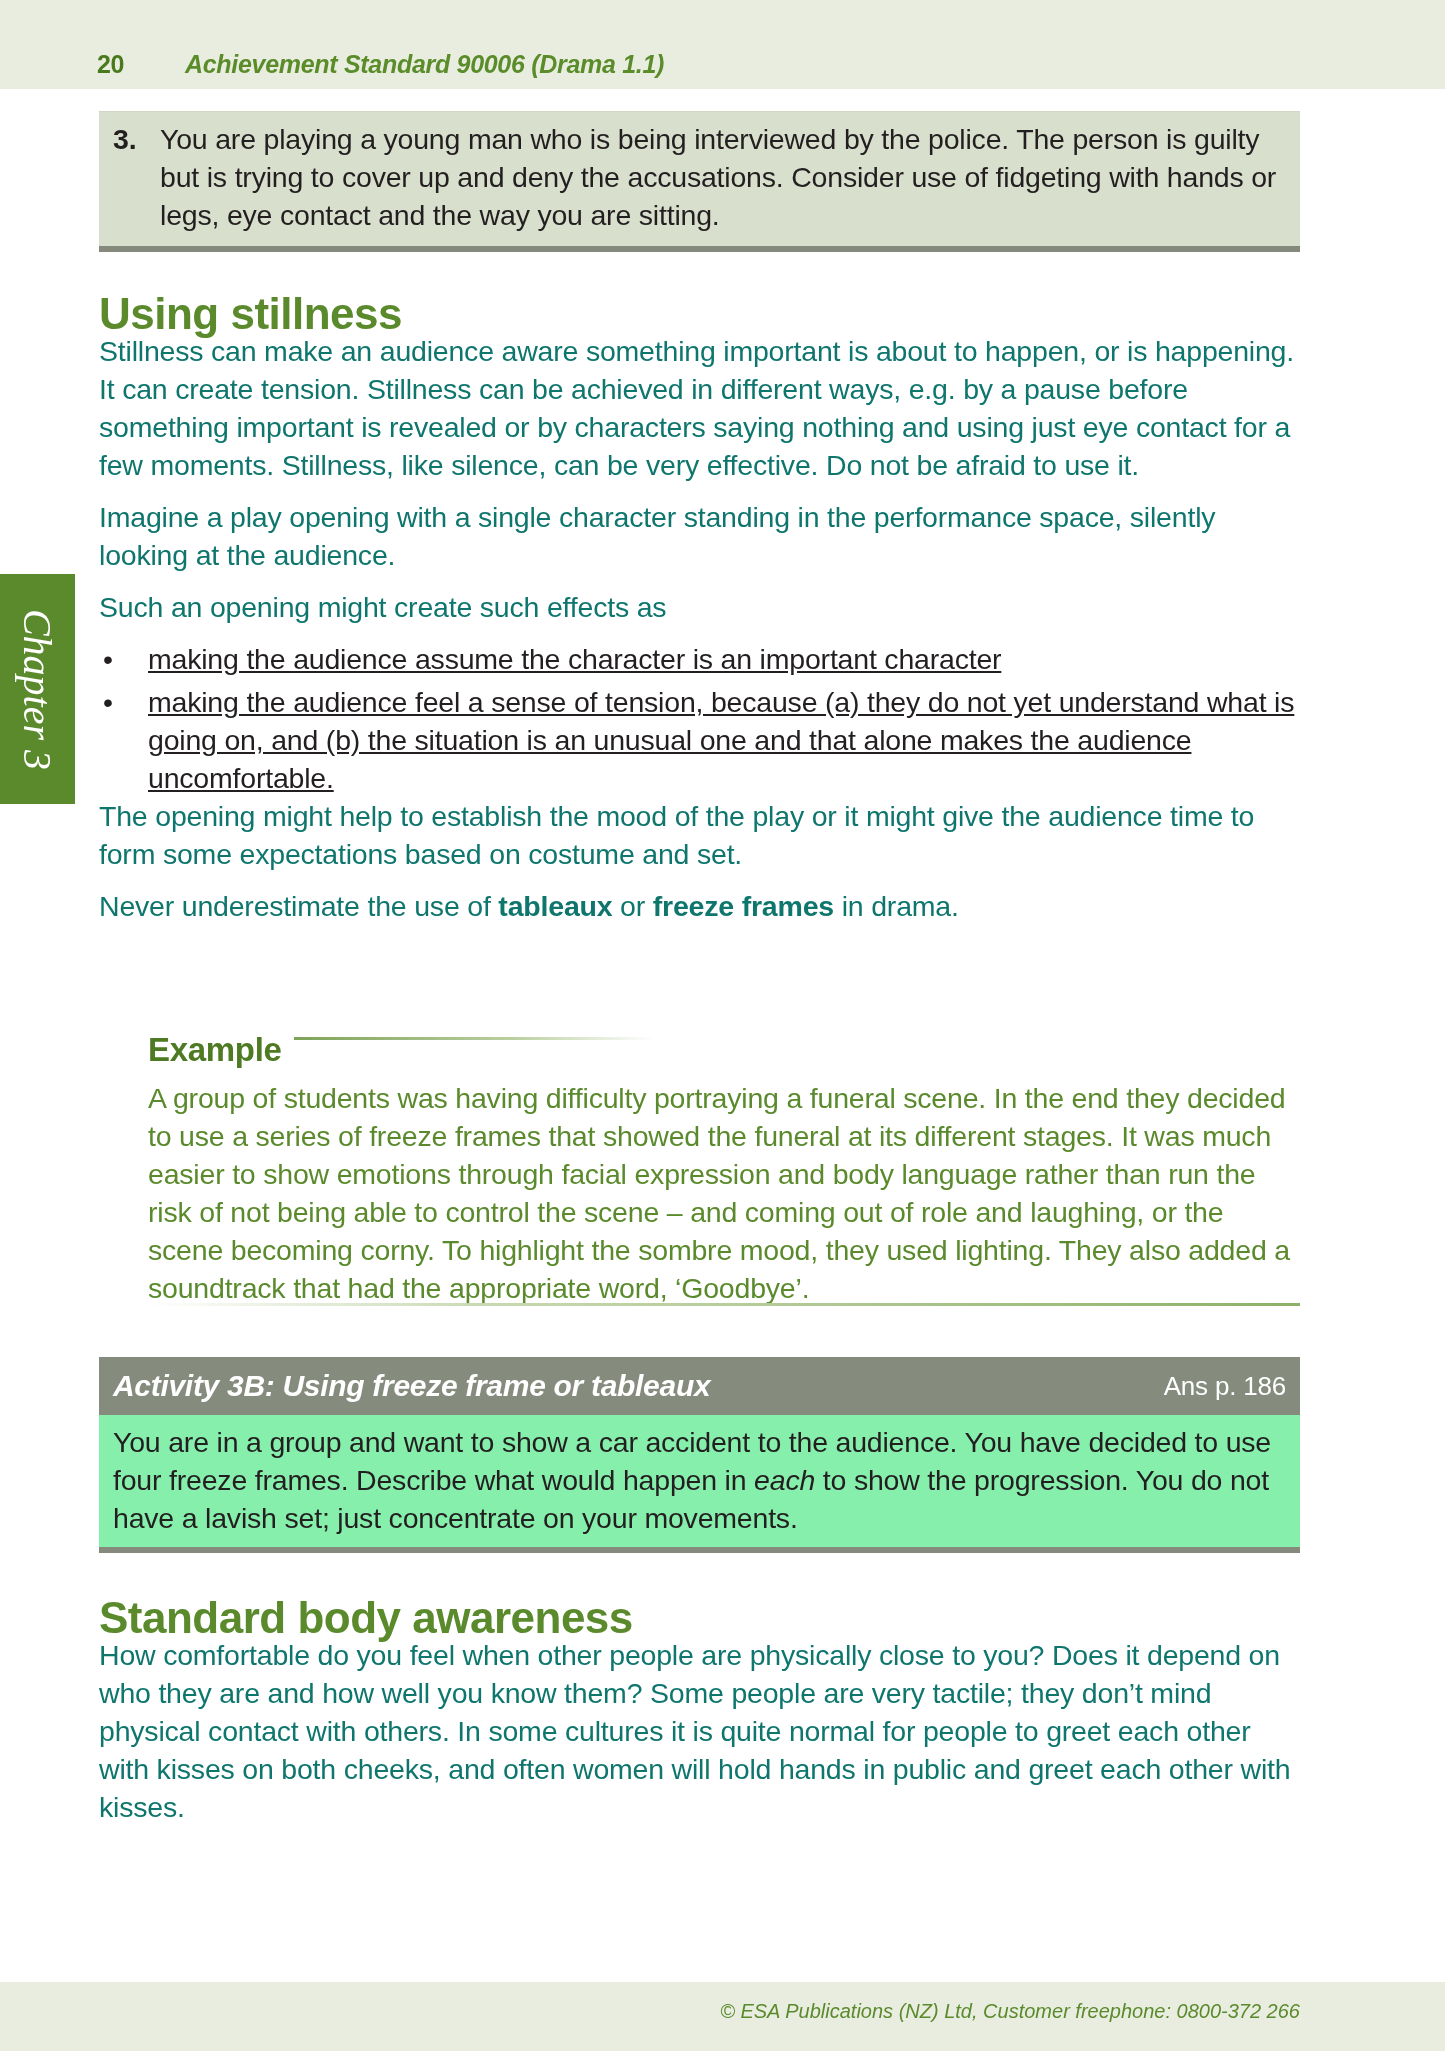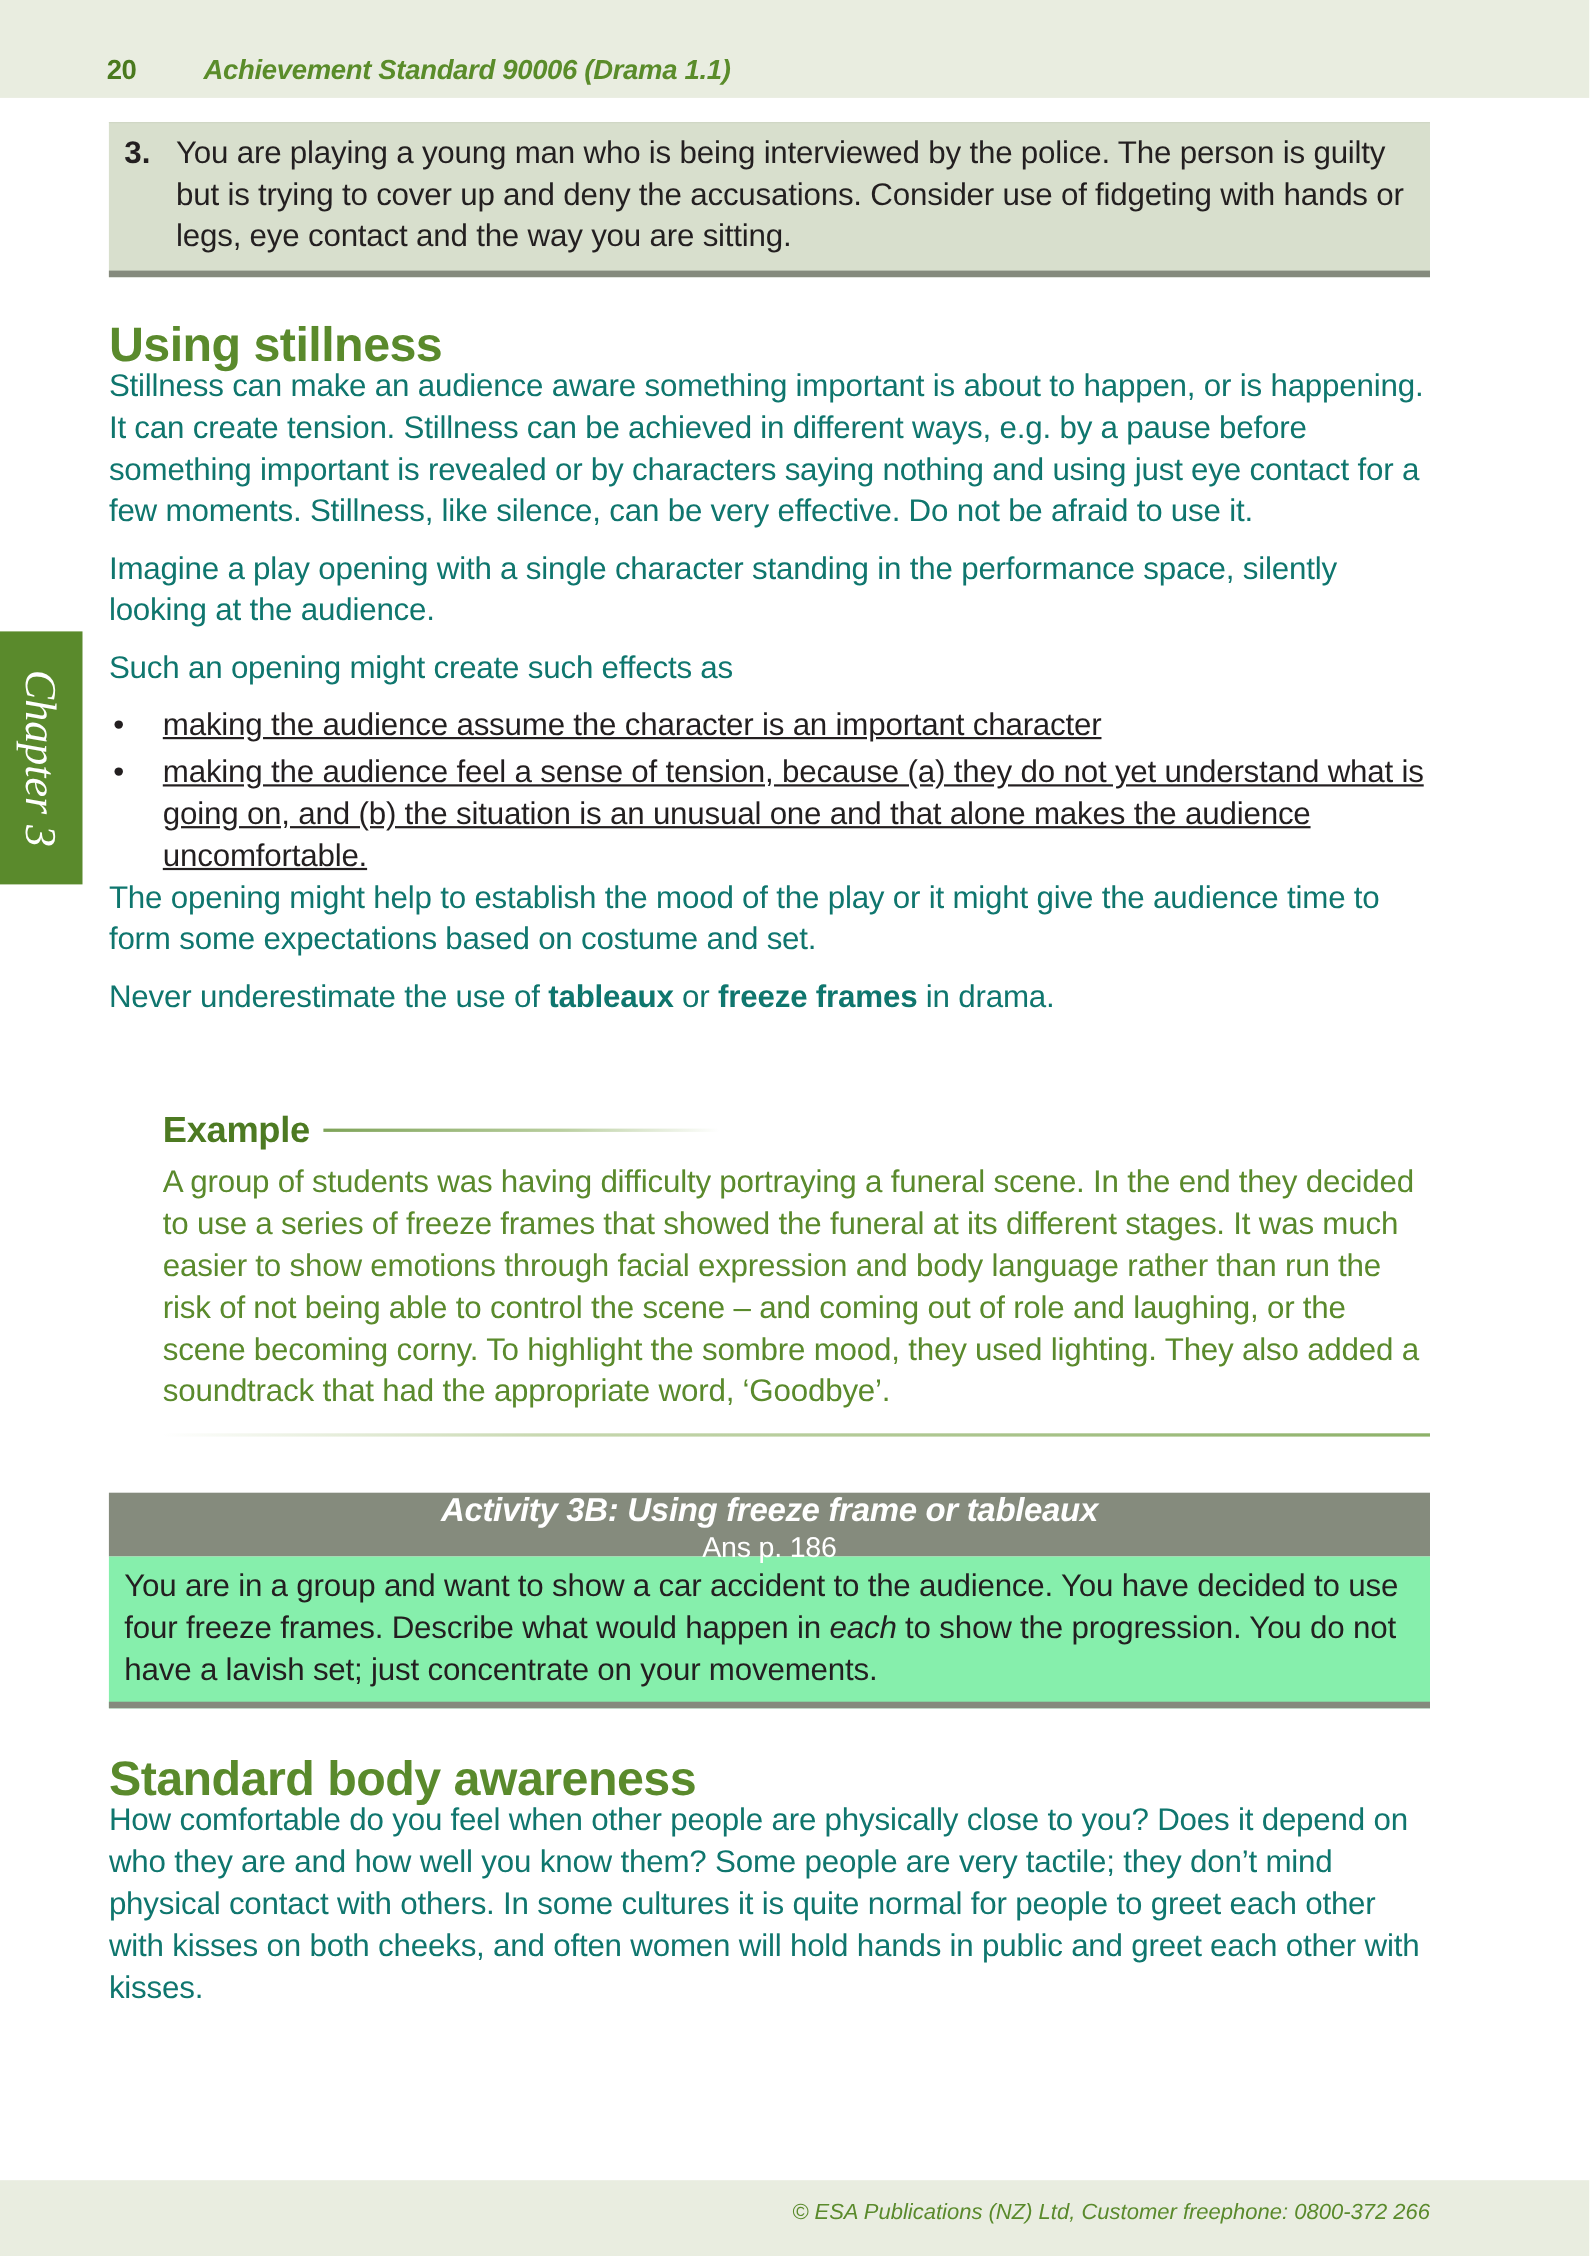--- a/index.html
+++ b/index.html
@@ -20,27 +20,27 @@
   .q-num { font-weight: bold; font-size: 28.5px; line-height: 38px; width: 47px; flex-shrink: 0; }
   .q-text { font-size: 28.5px; line-height: 38px; letter-spacing: -0.2px; }
 
   .h-section { font-family: "Liberation Sans", sans-serif; font-weight: bold; font-size: 44px; color: #5a8a2c; letter-spacing: -0.5px; line-height: 52px; }
 
   .bullets { list-style: none; }
   .bullets li { position: relative; padding-left: 49px; font-size: 28.5px; line-height: 38px; letter-spacing: -0.2px; }
   .bullets li::before { content: "•"; position: absolute; left: 4px; top: 0; }
 
   .example-head { display: flex; align-items: center; }
-  .example-title { font-weight: bold; font-size: 33px; color: #4d7a22; letter-spacing: -0.3px; }
+  .example-title { font-weight: bold; font-size: 33px; color: #4d7a22; letter-spacing: -0.3px; margin-top: 23px; }
   .example-rule { margin-left: 12px; width: 360px; height: 3px; background: linear-gradient(to right, #7ea358, #b9ce9f 60%, rgba(255,255,255,0)); }
   .example-text { font-size: 28.5px; line-height: 38px; color: #5a8a2c; letter-spacing: -0.2px; }
   .example-bottom-rule { position: absolute; left: 148px; top: 1303px; width: 1152px; height: 3px; background: linear-gradient(to right, rgba(255,255,255,0), #c8d8b0 30%, #8db168); }
 
   .activity { position: absolute; left: 99px; top: 1357px; width: 1201px; }
-  .activity-bar { height: 58px; background: #858b7d; display: flex; align-items: center; justify-content: space-between; padding: 0 14px 0 14px; flex-direction: column; }
+  .activity-bar { height: 58px; background: #858b7d; display: flex; align-items: center; justify-content: space-between; padding: 0 14px 0 14px; }
   .activity-title { font-style: italic; font-weight: bold; font-size: 30px; color: #ffffff; letter-spacing: -0.3px; }
   .activity-ans { font-size: 26px; color: #ffffff; letter-spacing: -0.2px; }
   .activity-body { background: #86efac; padding: 8px 14px 10px 14px; border-bottom: 6px solid #858a7d; font-size: 28.5px; line-height: 38px; letter-spacing: -0.2px; }
 
   .footer-band { position: absolute; left: 0; top: 1982px; width: 1445px; height: 69px; background: #e9ede0; }
   .footer-text { position: absolute; right: 145px; top: 2000px; font-style: italic; font-size: 20px; color: #5a8a2c; }
 </style>
 </head>
 <body>
 

